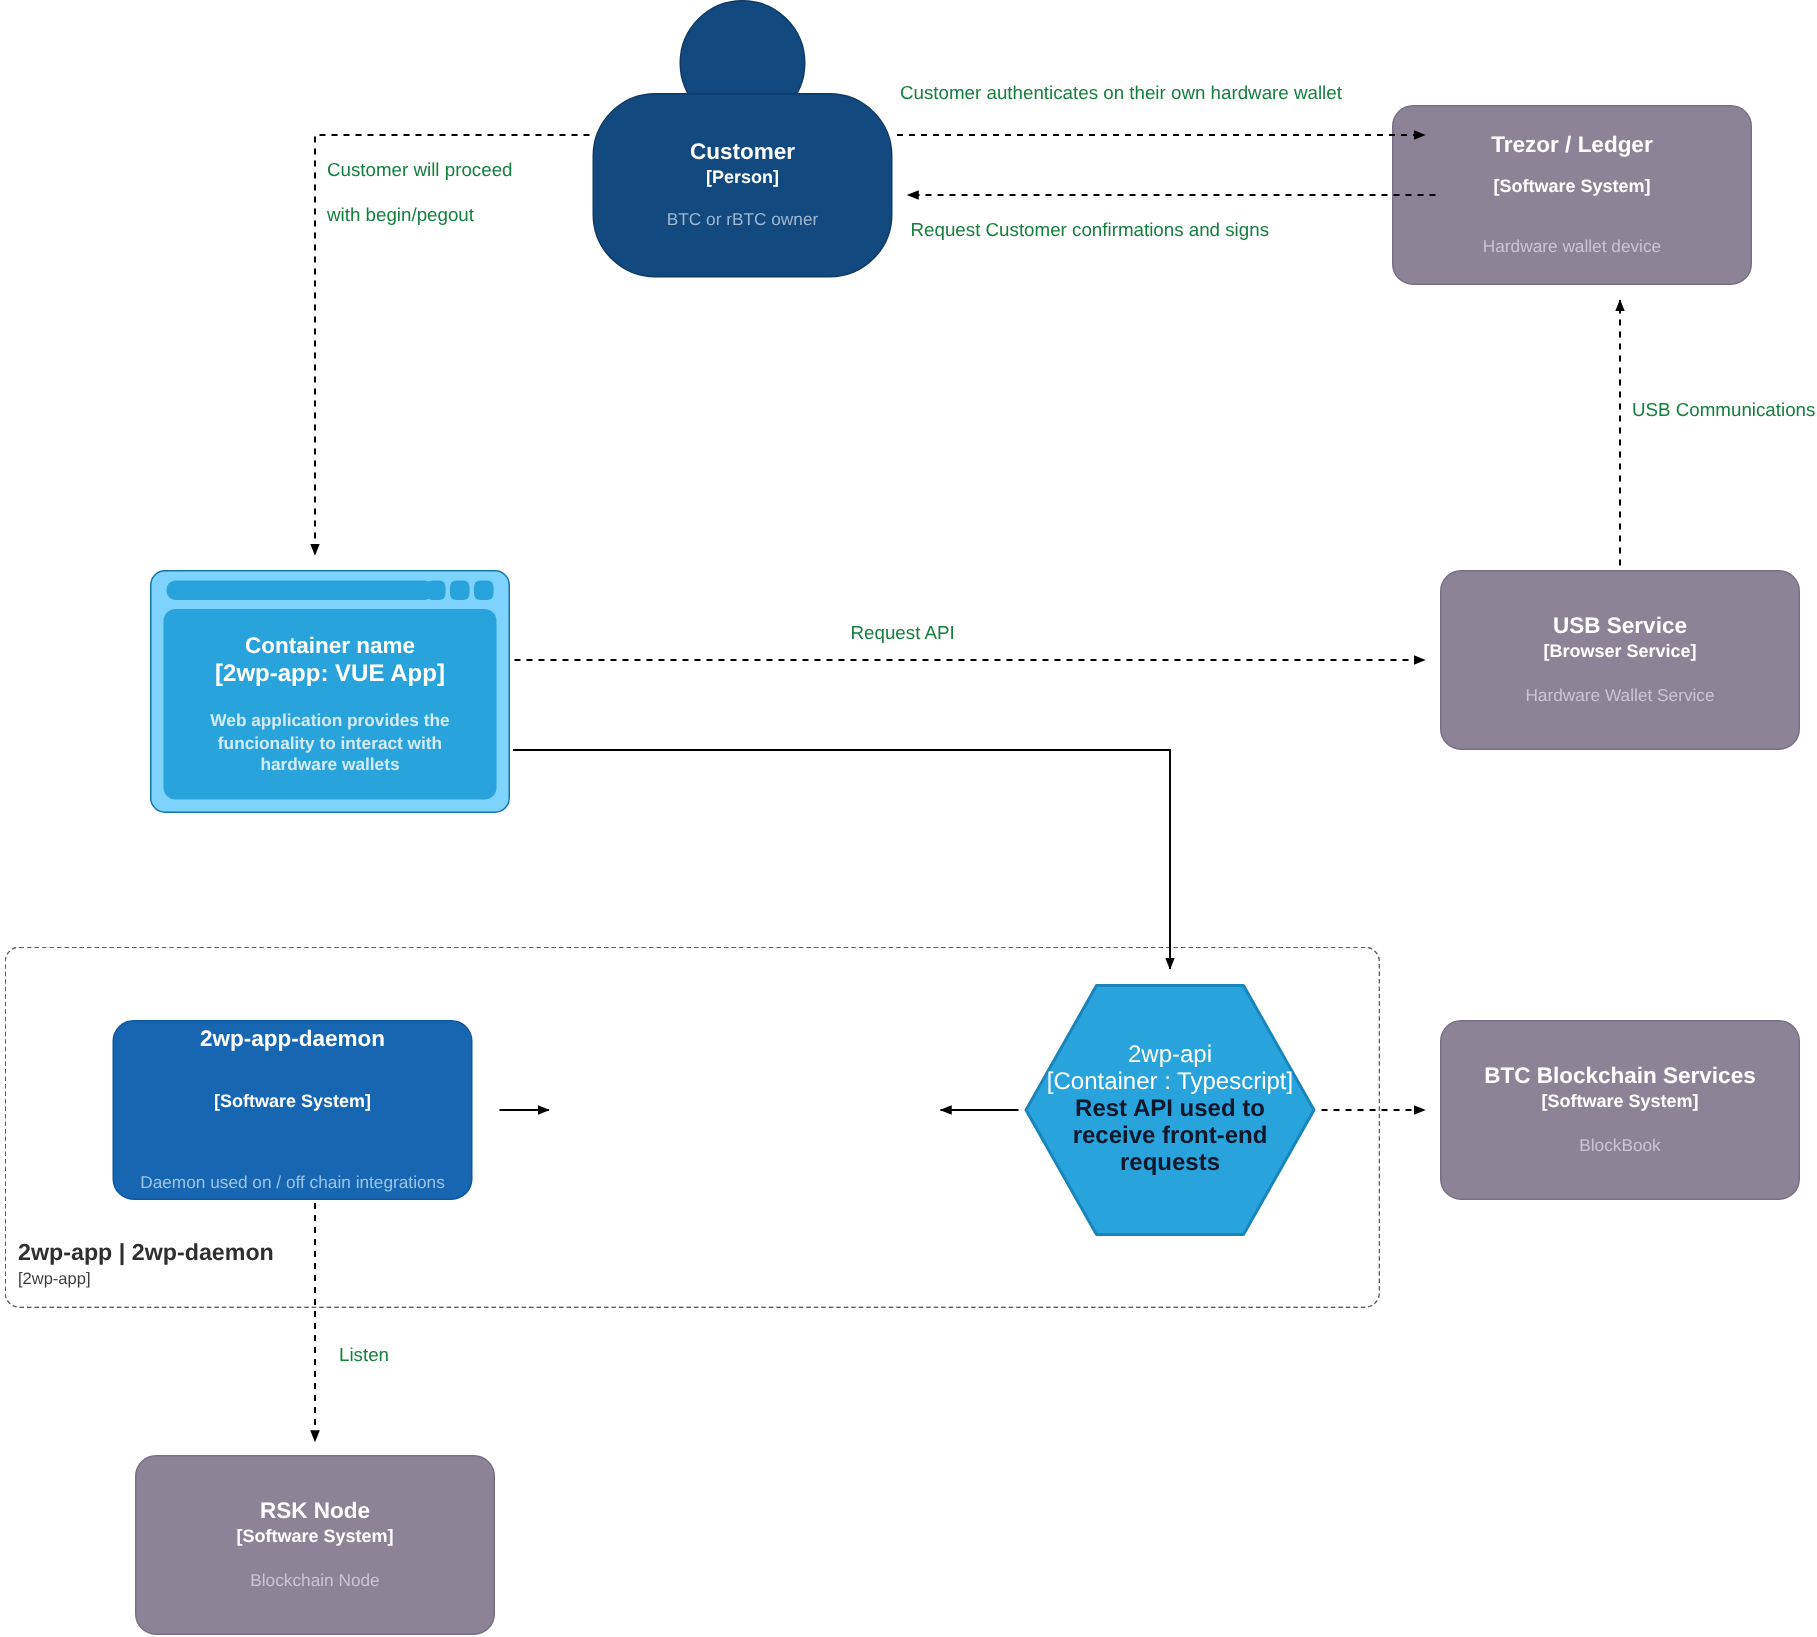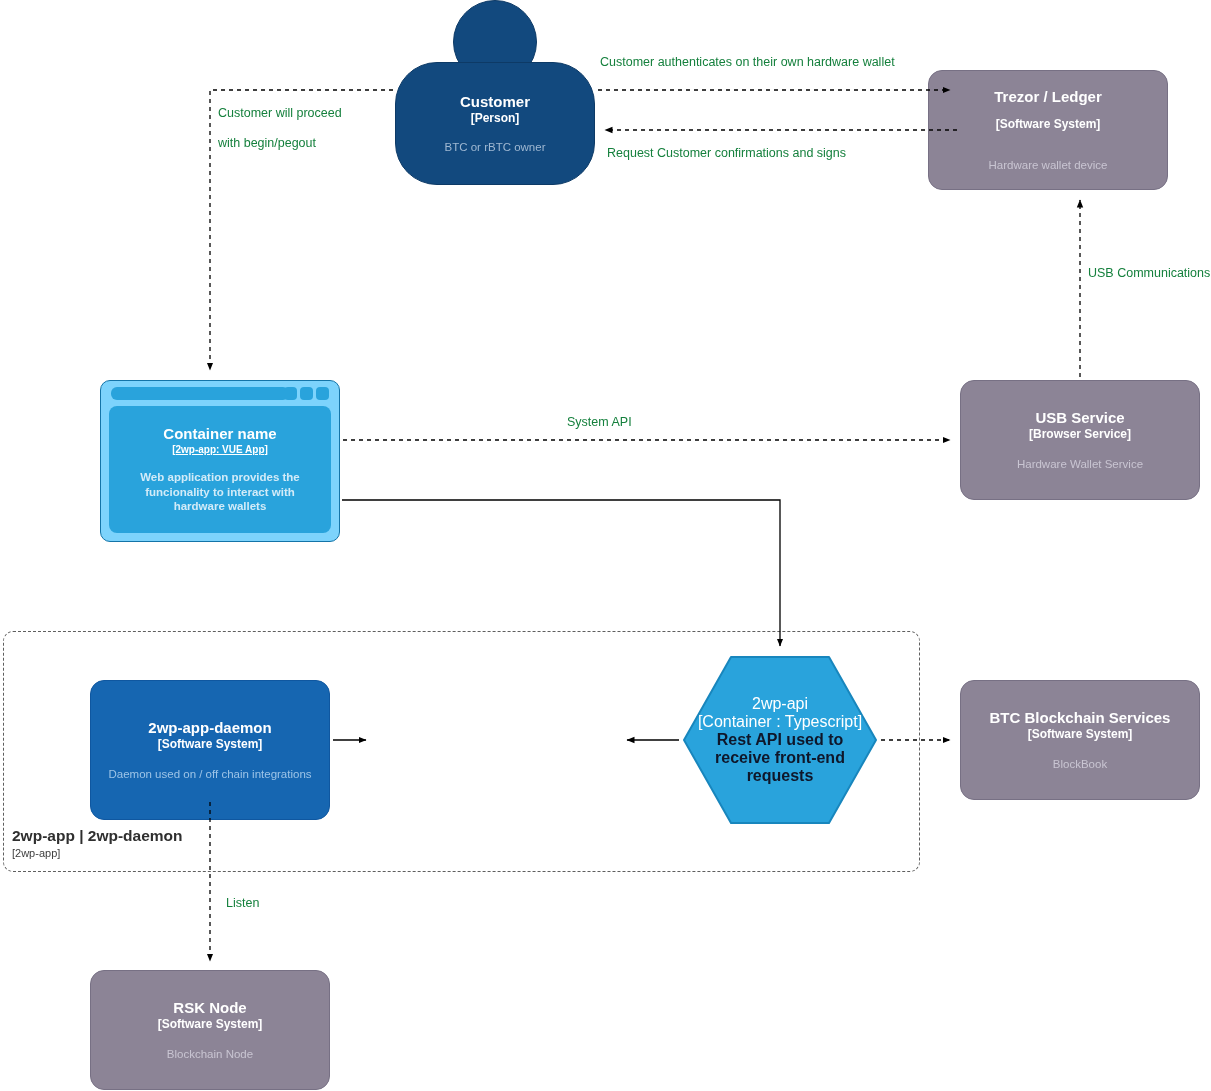--- a/index.html
+++ b/index.html
@@ -31,21 +31,21 @@
 
   
   .browser{background:#7dd3fc;border:1px solid #1474A8;border-radius:10px;padding:0;}
   .browser .chrome{position:absolute;left:0;top:0;right:0;height:24px;}
   .browser .addr{position:absolute;left:10px;top:6px;width:178px;height:13px;
     background:#29A3DC;border-radius:6px;}
   .browser .btn{position:absolute;top:6px;width:13px;height:13px;background:#29A3DC;border-radius:4px;}
   .browser .content{position:absolute;left:8px;top:25px;right:8px;bottom:8px;
     background:#29A3DC;border-radius:8px;display:flex;flex-direction:column;
     align-items:center;justify-content:center;text-align:center;}
-  .browser .subtitle{font-size:10px;text-decoration:underline;}
+  .browser .subtitle{font-size:16px;}
   .browser .desc{color:#D2EBF8;font-weight:bold;padding:0 10px;}
 
   
   .shape-wrap{position:absolute;}
   .shape-wrap svg.shape{position:absolute;left:0;top:0;}
   .shape-text{position:absolute;left:0;right:0;display:flex;flex-direction:column;
     align-items:center;justify-content:center;text-align:center;color:#fff;}
   .cyl-text{top:24px;bottom:10px;}
   .cyl-text .desc{color:#E2F2FA;font-weight:bold;margin-top:12px;}
   .hex-text{top:0;bottom:0;}
@@ -99,21 +99,21 @@
     <div class="subtitle">[Browser Service]</div>
     <div class="desc">Hardware Wallet Service</div>
   </div>
 
   <div class="boundary" style="left:3px;top:631px;width:917px;height:241px;"></div>
   <div class="boundary-label" style="left:12px;top:827px;">
     <div class="b-title">2wp-app | 2wp-daemon</div>
     <div class="b-sub">[2wp-app]</div>
   </div>
 
-  <div class="node bluebox" style="left:90px;top:680px;width:240px;height:140px;">
+  <div class="node bluebox" style="left:75px;top:680px;width:240px;height:120px;gap:25px;">
     <div class="title">2wp-app-daemon</div>
     <div class="subtitle">[Software System]</div>
     <div class="desc">Daemon used on / off chain integrations</div>
   </div>
 
 
   <div class="shape-wrap" style="left:682px;top:655px;width:196px;height:170px;">
     <svg class="shape" width="196" height="170" viewBox="0 0 196 170">
       <path d="M49,2 L147,2 L194,85 L147,168 L49,168 L2,85 Z" fill="#29A3DC" stroke="#1886BD" stroke-width="2" stroke-linejoin="round"></path>
     </svg>
@@ -162,16 +162,16 @@
     <path d="M881,740 L950,740" fill="none" stroke="#000" stroke-width="1.3" stroke-dasharray="4 4" marker-end="url(#arr)"></path>
 
     <path d="M210,802 L210,961" fill="none" stroke="#000" stroke-width="1.3" stroke-dasharray="4 4" marker-end="url(#arr)"></path>
   </svg>
 
   <div class="edge-label" style="left:600px;top:55px;">Customer authenticates on their own hardware wallet</div>
   <div class="edge-label" style="left:607px;top:146px;">Request Customer confirmations and signs</div>
   <div class="edge-label" style="left:218px;top:106px;">Customer will proceed</div>
   <div class="edge-label" style="left:218px;top:136px;">with begin/pegout</div>
   <div class="edge-label" style="left:1088px;top:266px;">USB Communications</div>
-  <div class="edge-label" style="left:567px;top:415px;">System API</div>
+  <div class="edge-label" style="left:567px;top:415px;">Request API</div>
   <div class="edge-label" style="left:226px;top:896px;">Listen</div>
 
 </div>
 
 </body></html>

